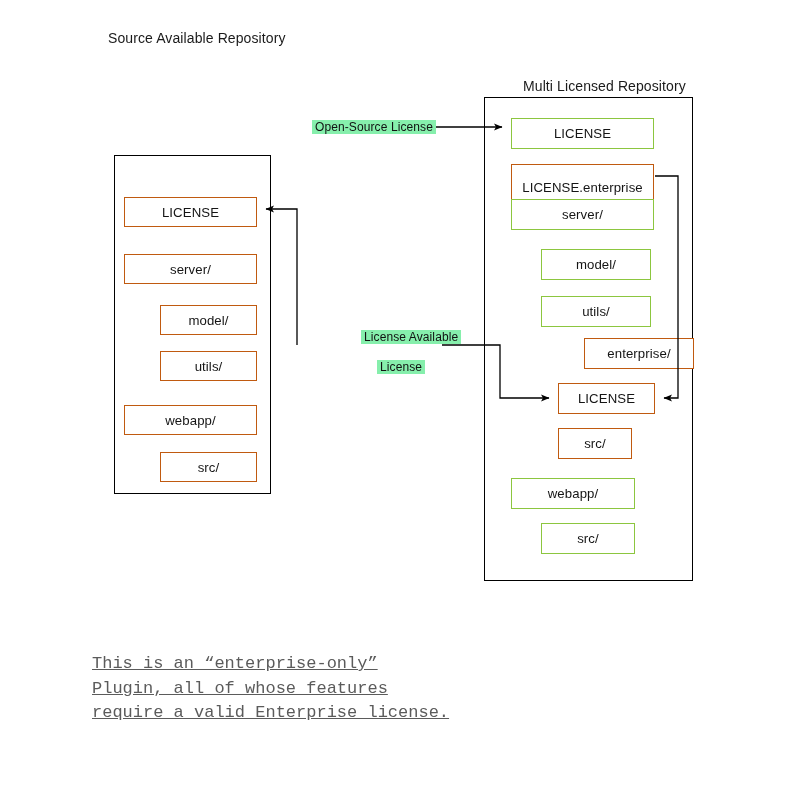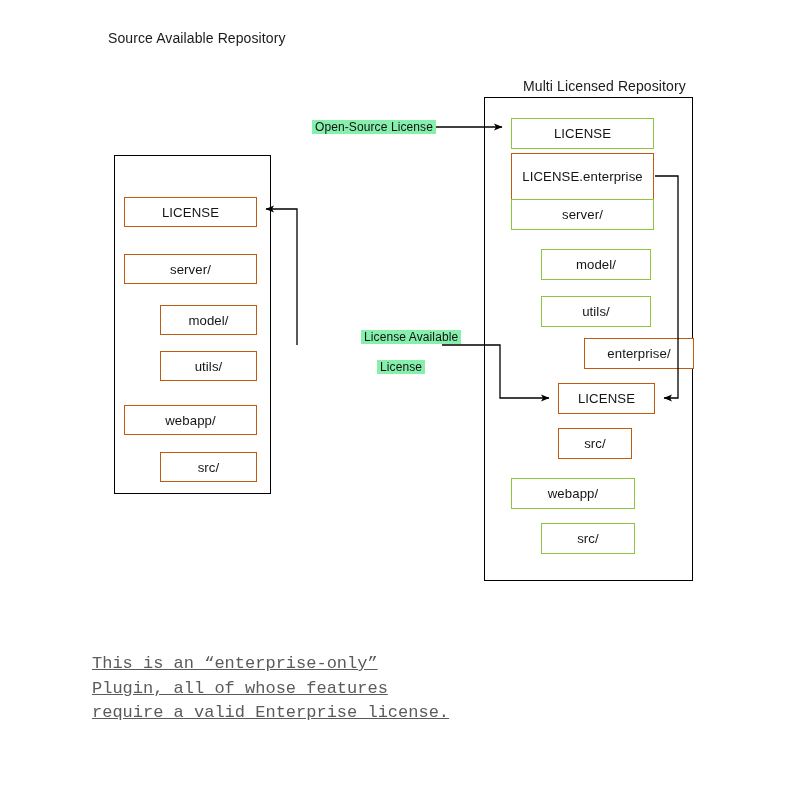--- a/index.html
+++ b/index.html
@@ -97,21 +97,21 @@
   <div class="node-box" style="left:160px; top:305px; width:97px; height:30px;">model/</div>
 
   <div class="node-box" style="left:160px; top:351px; width:97px; height:30px;">utils/</div>
 
   <div class="node-box" style="left:124px; top:405px; width:133px; height:30px;">webapp/</div>
 
   <div class="node-box" style="left:160px; top:452px; width:97px; height:30px;">src/</div>
 
   <div class="node-box green" style="left:511px; top:118px; width:143px; height:31px;">LICENSE</div>
 
-  <div class="node-box" style="left:511px; top:153px; width:143px; height:47px;">LICENSE.enterprise</div>
+  <div class="node-box" style="left:511px; top:164px; width:143px; height:47px;">LICENSE.enterprise</div>
 
   <div class="node-box green" style="left:511px; top:199px; width:143px; height:31px;">server/</div>
 
   <div class="node-box green" style="left:541px; top:249px; width:110px; height:31px;">model/</div>
 
   <div class="node-box green" style="left:541px; top:296px; width:110px; height:31px;">utils/</div>
 
   <div class="node-box" style="left:541px; top:338px; width:110px; height:31px;margin-left:43px;">enterprise/</div>
 
   <div class="node-box" style="left:558px; top:383px; width:97px; height:31px;">LICENSE</div>

